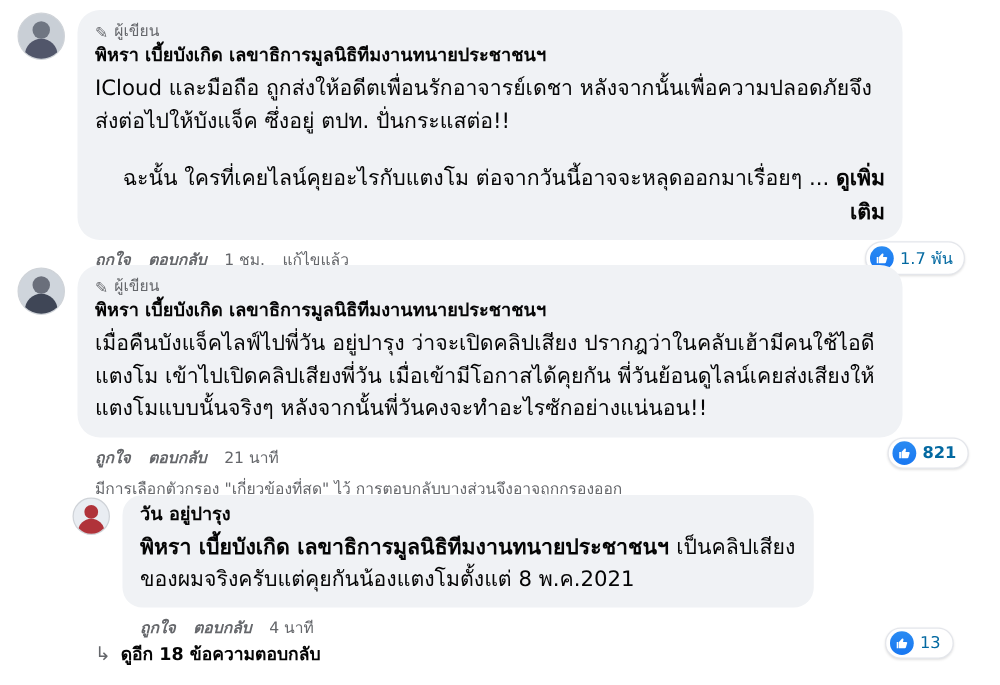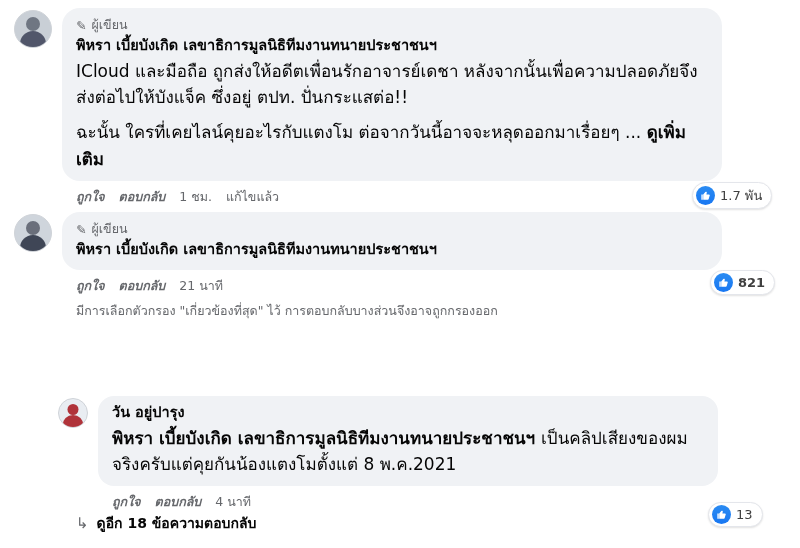--- a/index.html
+++ b/index.html
@@ -89,21 +89,21 @@
     color: #050505;
     line-height: 1.35;
     margin-bottom: 1px;
   }
   .text-line {
     font-size: 17px;
     color: #050505;
     line-height: 1.55;
   }
   .text-block { margin-top: 2px; }
-  .text-block + .text-block { margin-top: 9px; }
+  .text-block + .text-block { margin-top: 20px; text-align: right; }
   .see-more {
     font-weight: bold;
     color: #050505;
     cursor: pointer;
   }
   .inline-name {
     font-weight: bold;
   }
 
   
@@ -129,21 +129,21 @@
     position: absolute;
     display: flex;
     align-items: center;
     gap: 5px;
     background: #ffffff;
     border: 1px solid #e4e6eb;
     border-radius: 14px;
     padding: 2px 9px 2px 3px;
     box-shadow: 0 1px 2px rgba(0,0,0,0.12);
     font-size: 13px;
-    color: #404040;
+    color: #0369a1;
   }
   .thumb {
     width: 19px; height: 19px;
     border-radius: 50%;
     background: linear-gradient(180deg,#2a8bf2,#1877f2);
     display: flex;
     align-items: center;
     justify-content: center;
     color: #fff;
     font-size: 11px;
@@ -226,20 +226,21 @@
       <div class="avatar photo-b">
         <div class="head"></div>
         <div class="body"></div>
       </div>
       <div class="bubble" style="width:660px;">
         <div class="author-tag">
           <span class="pen-icon">✎</span>
           <span>ผู้เขียน</span>
         </div>
         <div class="name-line">พิหรา เบี้ยบังเกิด เลขาธิการมูลนิธิทีมงานทนายประชาชนฯ</div>
+        <div class="text-block text-line">เมื่อคืนบังแจ็คไลฟ์ไปพี่วัน อยู่ปารุง ว่าจะเปิดคลิปเสียง ปรากฎว่าในคลับเฮ้ามีคนใช้ไอดีแตงโม เข้าไปเปิดคลิปเสียงพี่วัน เมื่อเข้ามีโอกาสได้คุยกัน พี่วันย้อนดูไลน์เคยส่งเสียงให้แตงโมแบบนั้นจริงๆ หลังจากนั้นพี่วันคงจะทำอะไรซักอย่างแน่นอน!!</div>
       </div>
     </div>
 
     <div class="actions" style="margin-left:62px;">
       <span class="act">ถูกใจ</span>
       <span class="act">ตอบกลับ</span>
       <span class="meta">21 นาที</span>
       <span class="like-pill" style="left:634px; top:-6px;font-weight:bold;">
         <span class="thumb">
           <svg width="11" height="11" viewBox="0 0 24 24" fill="#ffffff">
@@ -252,21 +253,21 @@
 
     <div class="filter-note">มีการเลือกตัวกรอง "เกี่ยวข้องที่สุด" ไว้ การตอบกลับบางส่วนจึงอาจถูกกรองออก</div>
   </div>
 
   <div class="blk" style="left:58px; top:396px; width:740px;">
     <div class="comment">
       <div class="avatar small">
         <div class="head"></div>
         <div class="body"></div>
       </div>
-      <div class="bubble" style="width:620px; border-radius:16px;">
+      <div class="bubble" style="width:553px; border-radius:16px;">
         <div class="name-line">วัน อยู่ปารุง</div>
         <div class="text-block text-line">
           <span class="inline-name">พิหรา เบี้ยบังเกิด เลขาธิการมูลนิธิทีมงานทนายประชาชนฯ </span><span>เป็นคลิปเสียงของผมจริงครับแต่คุยกันน้องแตงโมตั้งแต่ 8 พ.ค.2021</span>
         </div>
       </div>
     </div>
 
     <div class="actions" style="margin-left:54px;">
       <span class="act">ถูกใจ</span>
       <span class="act">ตอบกลับ</span>

